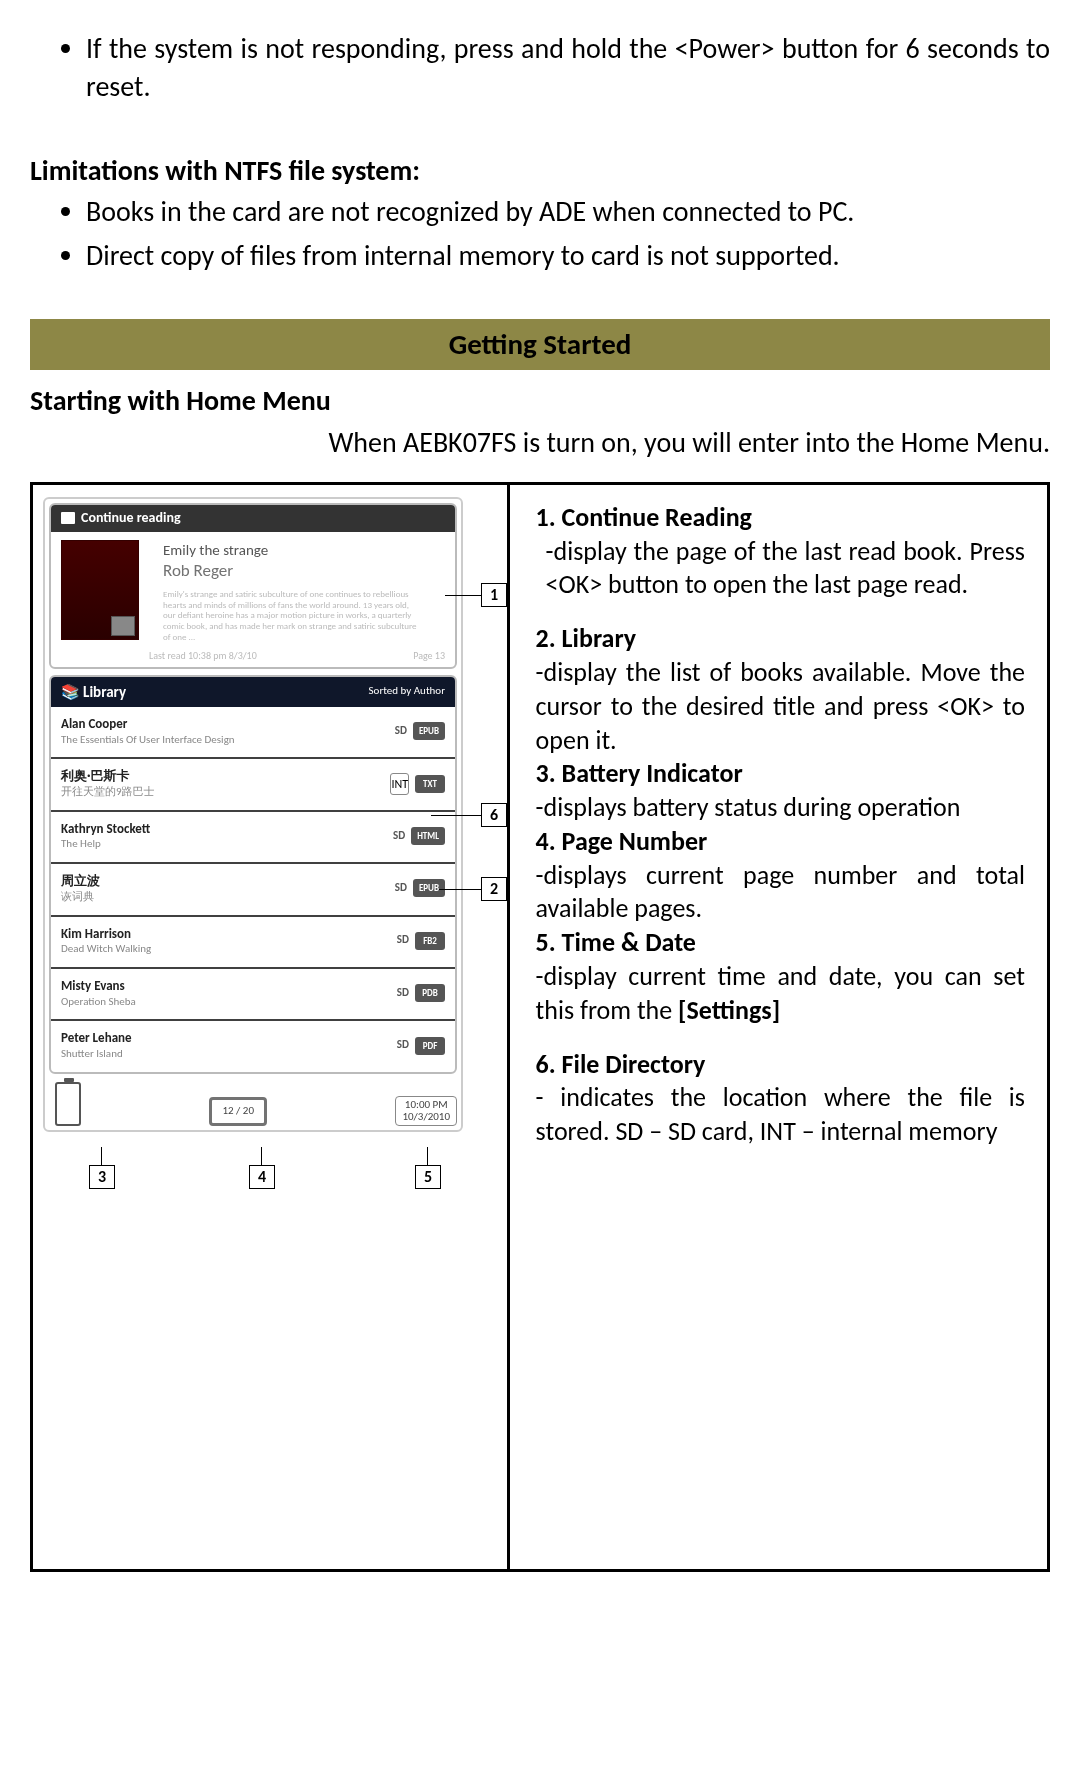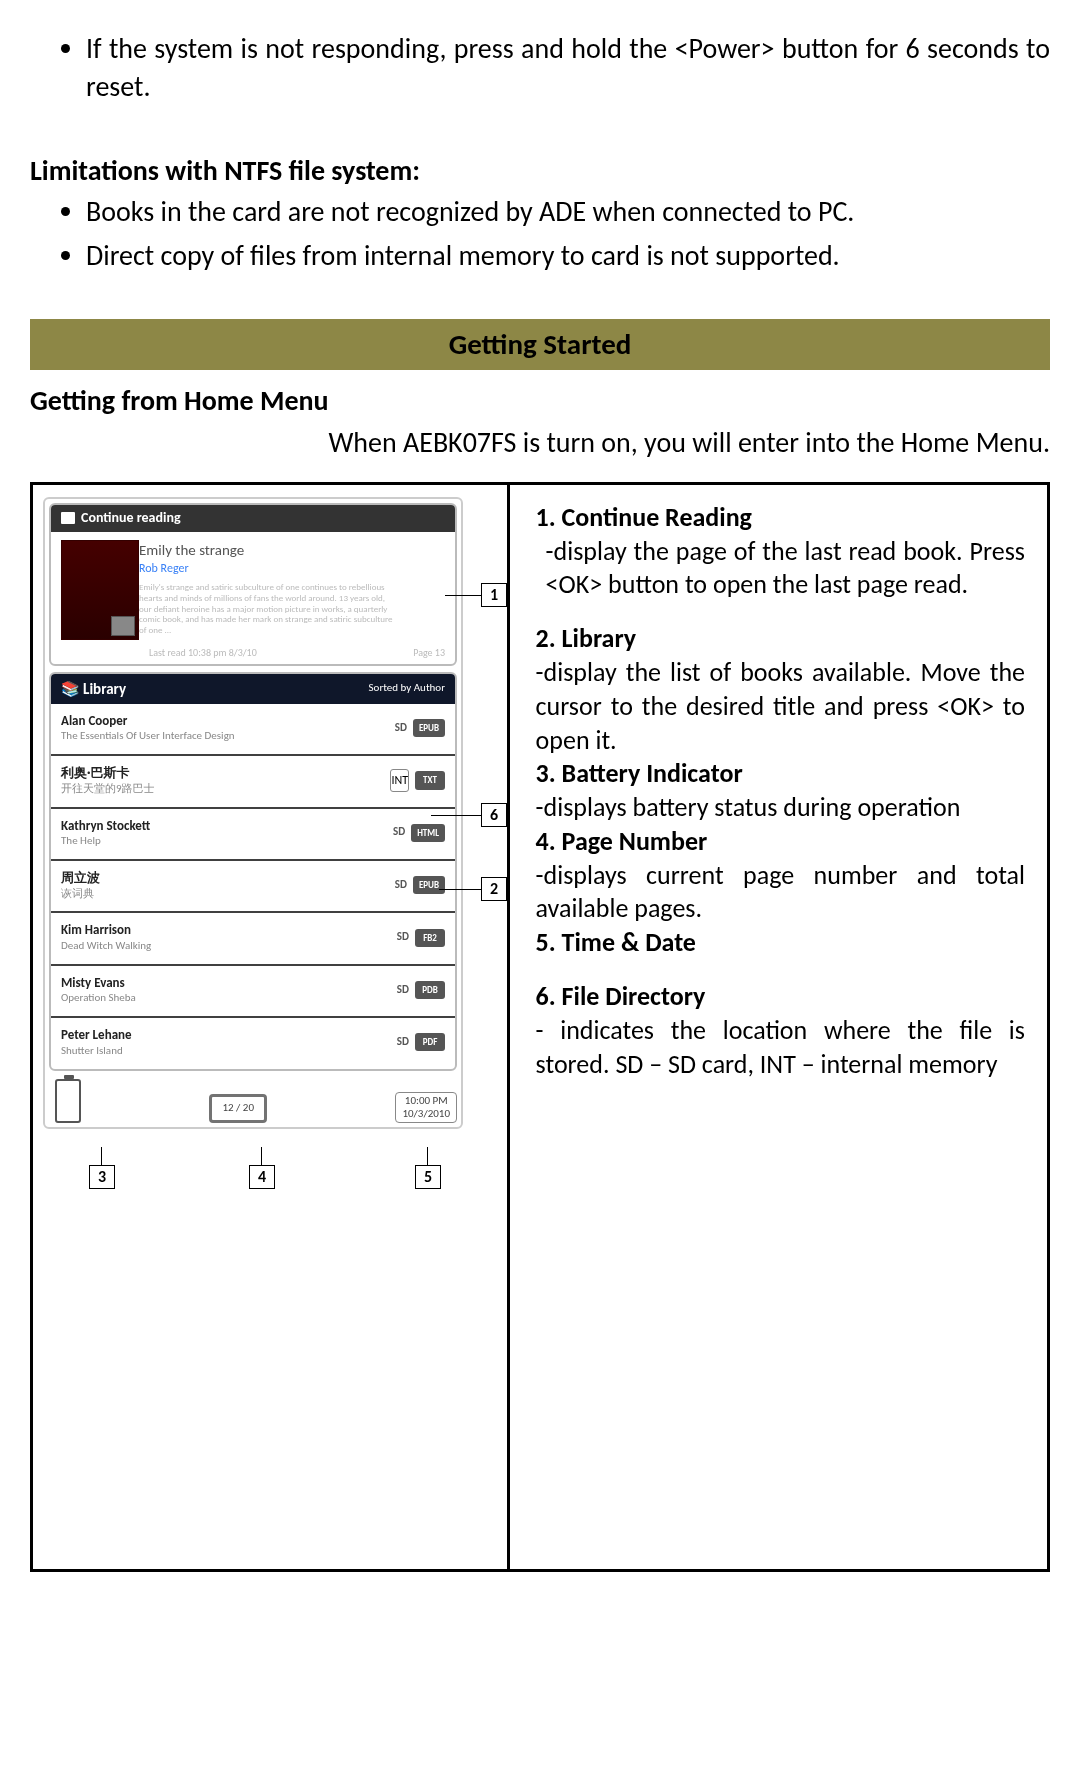--- a/index.html
+++ b/index.html
@@ -81,38 +81,38 @@
     display: flex;
     align-items: center;
     gap: 6px;
   }
   .panel-hd .bookicon {
     display:inline-block; width:14px; height:12px; background:#fff; border-radius:1px;
   }
   .panel-body {
     display:flex;
     padding:8px 10px 24px 10px;
-    gap:0;
+    gap:24px;
     position:relative;
   }
   .cover {
     width: 78px; height: 100px;
     background: linear-gradient(#450000,#2a0000);
     border:1px solid #300;
     position:relative;
     flex-shrink:0;
   }
   .cover::after{
     content:""; position:absolute; bottom:3px; right:3px;
     width:22px; height:18px; background:#888; border:1px solid #555;
     font-size:9px; color:#fff;
   }
   .cover .sd-badge{position:absolute;bottom:3px;right:3px;width:22px;height:18px;background:#888;color:#fff;font-size:9px;display:flex;align-items:center;justify-content:center;border-radius:2px;}
   .book-meta .title{font-size:15px;color:#555;}
-  .book-meta .author{font-size:12px;color:#3b82f6;}
+  .book-meta .author{font-size:17px;color:#737373;}
   .book-meta .excerpt{font-size:9px;color:#bbb;line-height:1.2;margin-top:6px;max-width:260px;}
   .panel-foot{position:absolute;bottom:4px;left:98px;right:10px;display:flex;justify-content:space-between;font-size:10px;color:#bbb;}
 
   .panel-library {
     border: 2px solid #bbb;
     border-radius: 6px;
     overflow: hidden;
   }
   .lib-hd{
     background: #0f172a;
@@ -185,21 +185,21 @@
 </ul>
 
 <div class="section-heading">Limitations with NTFS file system:</div>
 <ul class="bullets">
   <li>Books in the card are not recognized by ADE when connected to PC.</li>
   <li>Direct copy of files from internal memory to card is not supported.</li>
 </ul>
 
 <div class="banner">Getting Started</div>
 
-<div class="sub-heading">Getting from Home Menu</div>
+<div class="sub-heading">Starting with Home Menu</div>
 <div class="intro-text">When AEBK07FS is turn on, you will enter into the Home Menu.</div>
 
 <div class="split">
 
   <div class="col-left">
     <div class="device">
       <div class="outer-frame">
 
         <div class="panel-continue">
           <div class="panel-hd">
@@ -337,18 +337,21 @@
     <div class="num">2. Library</div>
     <p>-display the list of books available. Move the cursor to the desired title and press &lt;OK&gt; to open it.</p>
 
     <div class="num">3. Battery Indicator</div>
     <p>-displays battery status during operation</p>
 
     <div class="num">4. Page Number</div>
     <p>-displays current page number and total available pages.</p>
 
     <div class="num">5. Time &amp; Date</div>
+    <p>
+      <span>-display current time and date, you can set this from the </span><b>[Settings]</b>
+    </p>
     <div class="spacer"></div>
 
     <div class="num">6. File Directory</div>
     <p>- indicates the location where the file is stored. SD – SD card, INT – internal memory</p>
   </div>
 </div>
 
 </body></html>

